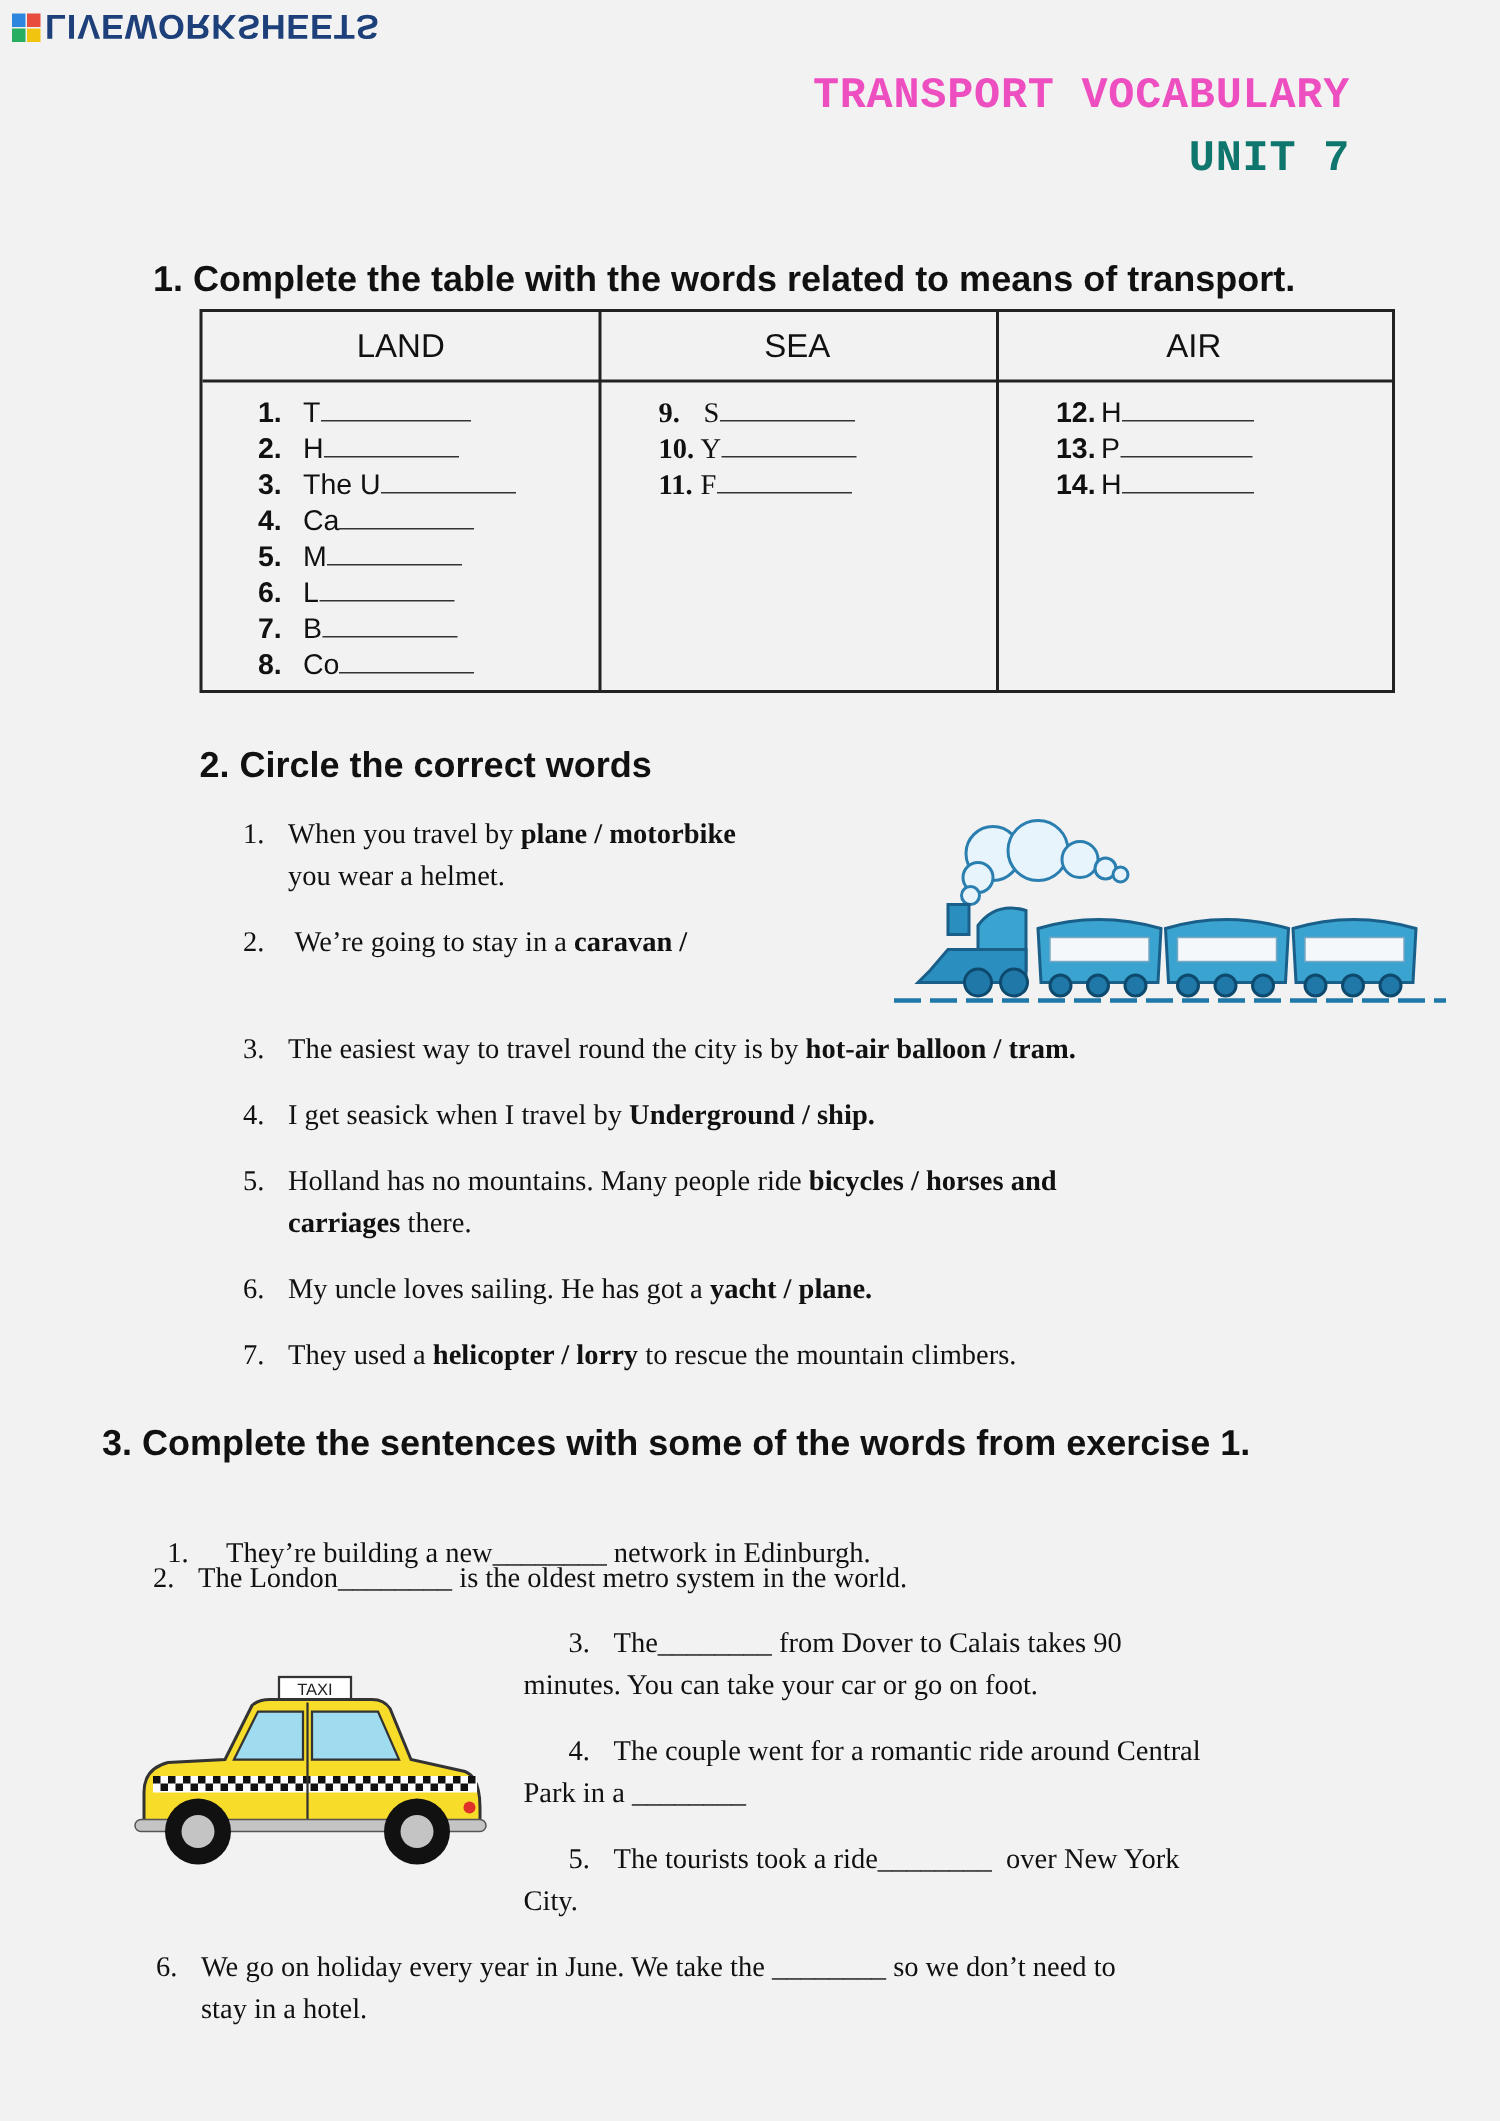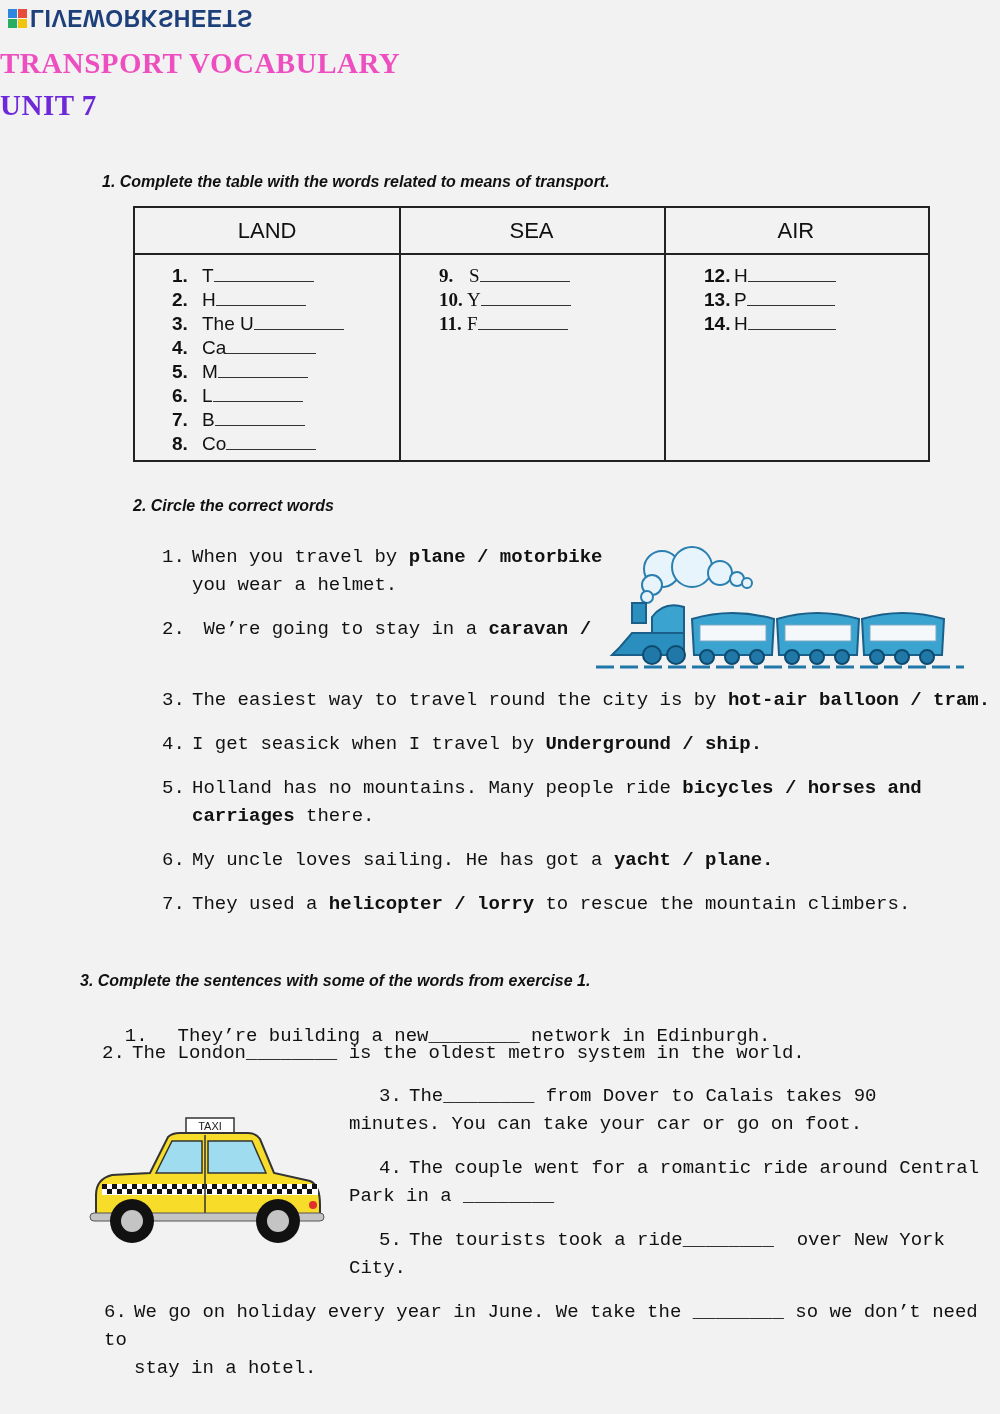--- a/index.html
+++ b/index.html
@@ -14,55 +14,55 @@
   
   .logo { left: 8px; top: 8px; display: flex; align-items: center; gap: 3px; }
   .logo-blocks { display: grid; grid-template-columns: 9px 9px; grid-template-rows: 9px 9px; gap: 1px; }
   .logo-blocks span { display: block; }
   .logo-text {
     font-family: "Liberation Sans", sans-serif; font-weight: bold; font-size: 23px;
     color: #1d3f7a; letter-spacing: 0.5px; transform: scaleY(-1); line-height: 20px;
   }
   
   .title {
-    left: 0; width: 900px; text-align: left;
-    font-family: Liberation Serif, serif; font-weight: bold;
+    left: 0; width: 900px; text-align: right;
+    font-family: Liberation Mono, monospace; font-weight: bold;
     font-size: 29px; letter-spacing: 0.5px;
   }
-  .h-sec { font-weight: bold; font-size: 16px; font-family: "Liberation Sans", sans-serif; font-style: italic; }
+  .h-sec { font-weight: bold; font-size: 24px; font-family: "Liberation Sans", sans-serif; }
   
   .tbl { left: 133px; top: 206px; width: 797px; height: 256px; border: 2px solid #222; box-sizing: border-box; }
   .tbl .hdr { position: absolute; top: 0; left: 0; right: 0; height: 45px; border-bottom: 2px solid #222; display: flex; }
   .tbl .hdr div { flex: 1; text-align: center; line-height: 45px; font-size: 22px; font-family: "Liberation Sans", sans-serif; }
   .tbl .vline { position: absolute; top: 0; bottom: 0; width: 2px; background: #222; }
   .col-list { position: absolute; top: 56px; font-size: 19px; line-height: 24px; font-family: "Liberation Sans", sans-serif; }
   .col-list .row { white-space: nowrap; }
   .col-list .num { font-weight: bold; display: inline-block; }
   .col-list .blank { display: inline-block; border-bottom: 1.5px solid #333; height: 14px; vertical-align: baseline; }
   
-  .sent { font-size: 19px; line-height: 28px; font-family: Liberation Mono, monospace; }
+  .sent { font-size: 19px; line-height: 28px; font-family: Liberation Serif, serif; }
   .sent b { font-weight: bold; }
   .sent .n { display: inline-block; width: 30px; }
   .indent { padding-left: 30px; }
 </style>
 </head>
 <body>
 
 <div class="abs logo">
   <div class="logo-blocks">
     <span style="background:#2e86de"></span>
       <span style="background:#e74c3c"></span>
     <span style="background:#27ae60"></span>
       <span style="background:#f1c40f"></span>
   </div>
   <span class="logo-text">LIVEWORKSHEETS</span>
 </div>
 
 <div class="abs title" style="top:47px;color:#ee4fc0">TRANSPORT VOCABULARY</div>
-<div class="abs title" style="top:89px;color:#6d28d9">UNIT 7</div>
+<div class="abs title" style="top:89px;color:#0f766e">UNIT 7</div>
 
 <div class="abs h-sec" style="left:102px;top:173px;">1.  Complete the table with the words related to means of transport.</div>
 
 <div class="abs tbl">
   <div class="hdr">
     <div>LAND</div>
     <div>SEA</div>
     <div>AIR</div>
   </div>
   <div class="vline" style="left:264px;"></div>
@@ -154,21 +154,21 @@
   <span class="n">5.</span><span>Holland has no mountains. Many people ride </span><b>bicycles / horses and</b>
   <div class="indent"><b>carriages</b><span> there.</span></div>
 </div>
 <div class="abs sent" style="left:162px;top:846px;">
   <span class="n">6.</span><span>My uncle loves sailing. He has got a </span><b>yacht / plane.</b>
 </div>
 <div class="abs sent" style="left:162px;top:890px;">
   <span class="n">7.</span><span>They used a </span><b>helicopter / lorry</b><span> to rescue the mountain climbers.</span>
 </div>
 
-<div class="abs h-sec" style="left:80px;top:949px;margin-top:23px;">3. Complete the sentences with some of the words from exercise 1.</div>
+<div class="abs h-sec" style="left:68px;top:949px;">3. Complete the sentences with some of the words from exercise 1.</div>
 
 <div class="abs sent" style="left:102px;top:994px;white-space:pre;">
   <span class="n">1.</span><span>  They’re building a new________ network in Edinburgh.</span>
 </div>
 <div class="abs sent" style="left:102px;top:1039px;">
   <span class="n">2.</span><span>The London________ is the oldest metro system in the world.</span>
 </div>
 
 <svg class="abs" style="left:88px;top:1115px;" width="240" height="132" viewBox="0 0 240 132">
   <rect x="98" y="3" width="48" height="16" fill="#fff" stroke="#333" stroke-width="1.5"></rect>

